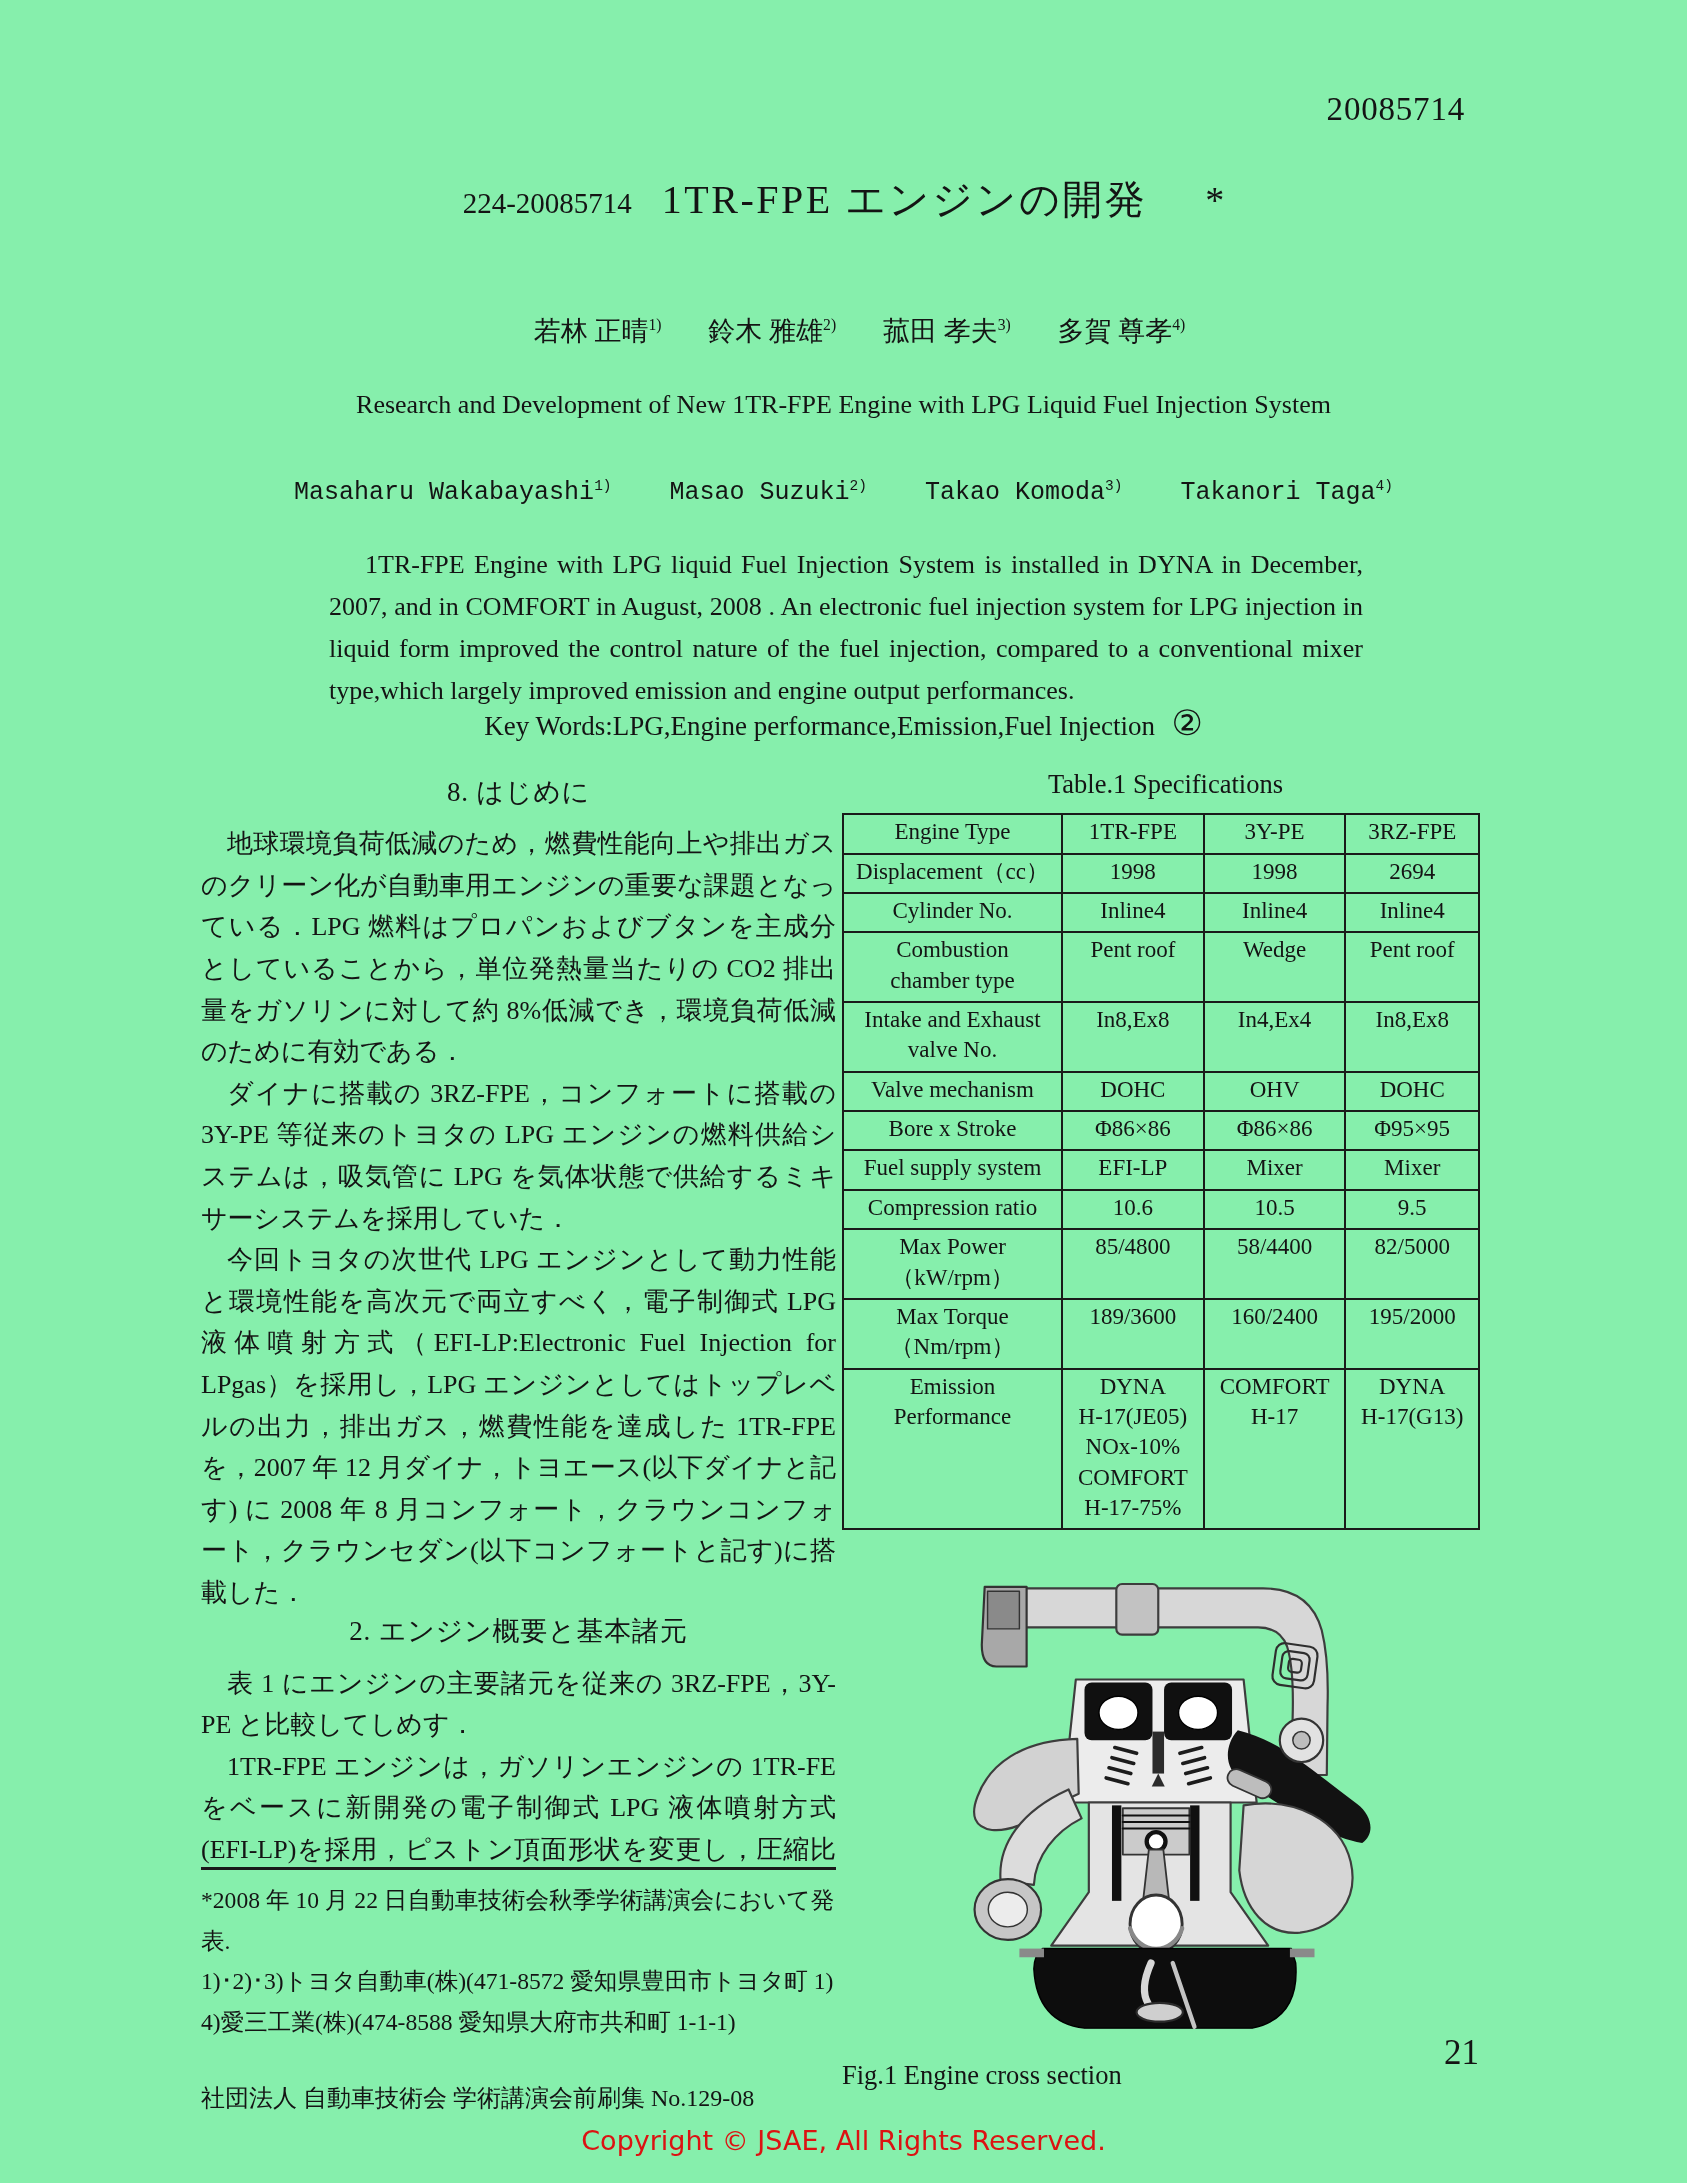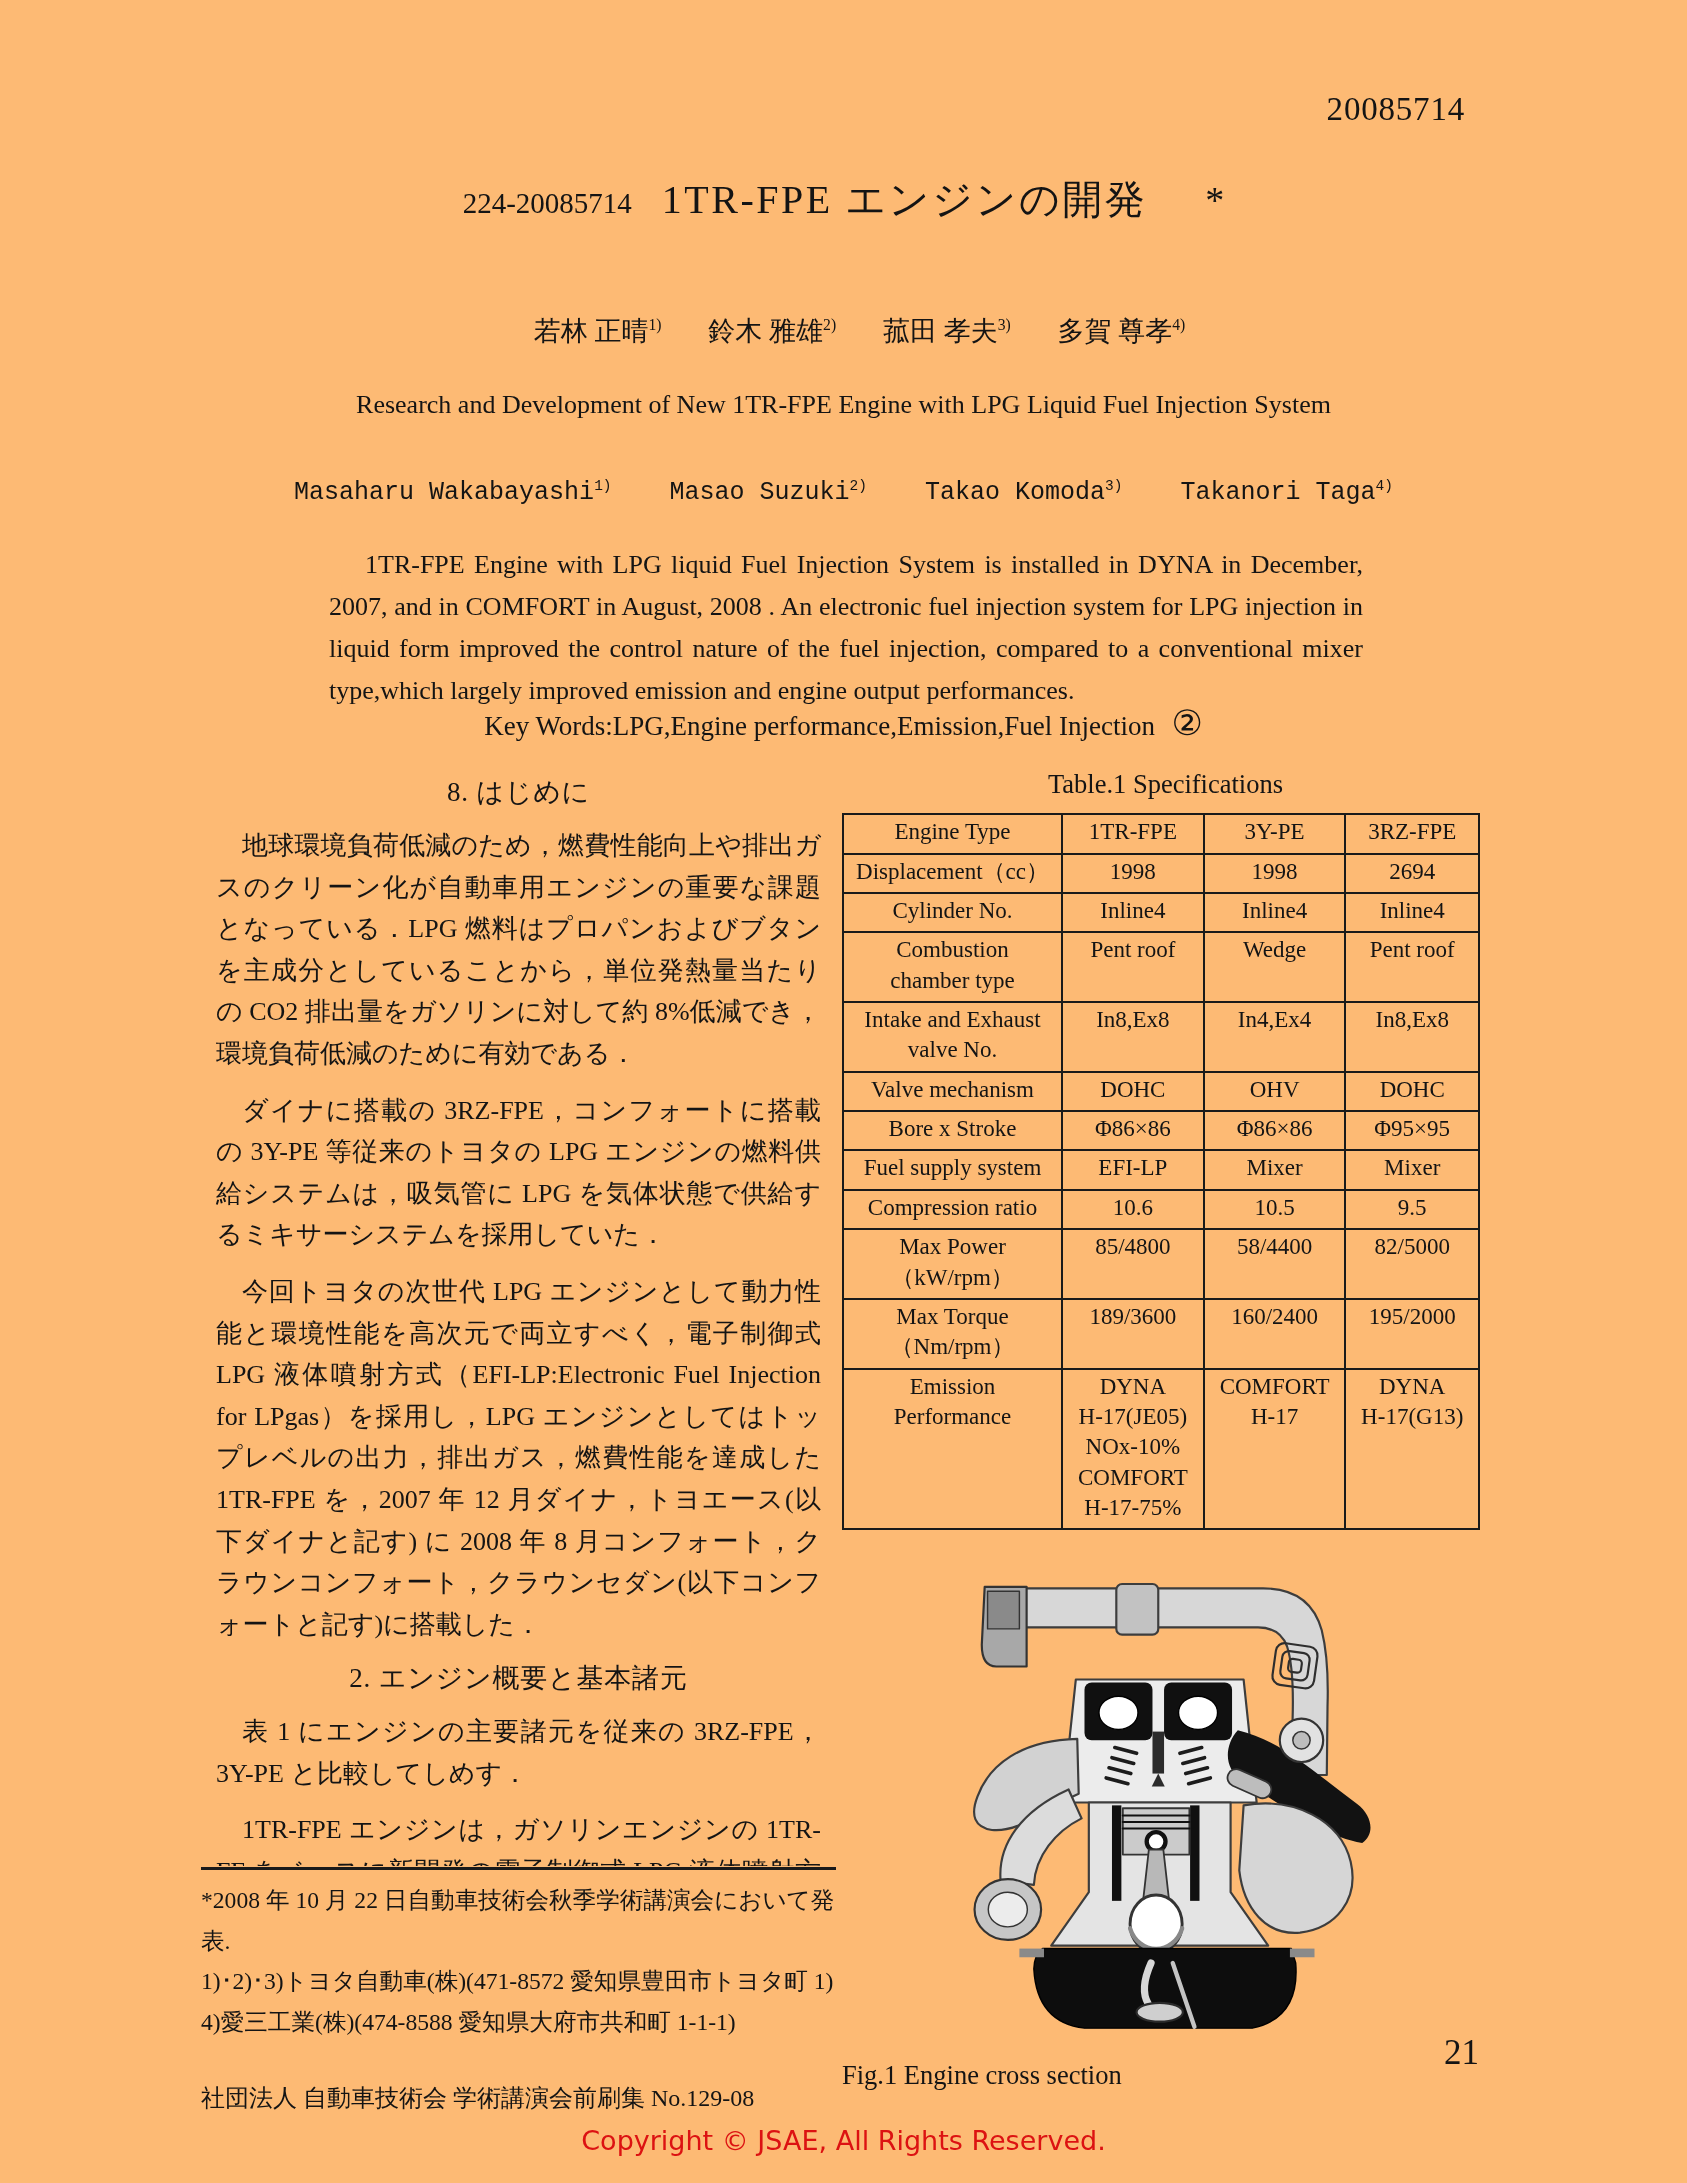--- a/index.html
+++ b/index.html
@@ -1,19 +1,19 @@
 <!DOCTYPE html>
 <html style="font-size:13.2px"><head>
 <meta charset="utf-8">
 <title>224-20085714 1TR-FPE</title>
 <style>
   html,body{margin:0;padding:0;background:#d9d9d6;}
   .page{
     position:relative;width:1687px;height:2183px;margin:0 auto;
-    background:#fdba74;color:#141414;overflow:hidden;
+    background:#86efac;color:#141414;overflow:hidden;
     font-family:"Liberation Serif","DejaVu Serif",serif;
   }
   sup{font-size:0.58em;vertical-align:super;line-height:0;}
 
   .header-code{position:absolute;top:91px;right:222px;font-size:33px;letter-spacing:0.8px;}
 
   .title-line{position:absolute;top:172px;left:0;width:100%;text-align:center;white-space:nowrap;}
   .paper-no{font-size:29px;margin-right:30px;}
   .title-jp{font-size:40px;letter-spacing:2.5px;}
   .title-mark{font-size:38px;margin-left:58px;}
@@ -29,21 +29,21 @@
 
   .abstract{position:absolute;top:544px;left:329px;width:1034px;margin:0;
     font-size:26px;line-height:1.62;text-align:justify;text-indent:36px;}
 
   .keywords{position:absolute;top:703px;left:0;width:100%;text-align:center;font-size:27px;}
   .keywords .circled{font-size:35px;margin-left:16.5px;}
 
   .col-left{position:absolute;left:201px;top:774px;width:635px;height:1092px;overflow:hidden;}
   .col-left h3{font-size:27px;font-weight:normal;text-align:center;margin:0 0 13.2px 0;letter-spacing:0.8px;}
   .col-left h3.second{}
-  .col-left p{font-size:26px;line-height:1.6;text-align:justify;text-indent:26px;margin:15px;}
+  .col-left p{font-size:26px;line-height:1.6;text-align:justify;text-indent:26px;margin:0;}
 
   .footnotes{position:absolute;left:201px;top:1867px;width:635px;
     border-top:3.3px solid #1a1a1a;padding-top:10px;}
   .footnotes p{font-size:23.6px;line-height:1.72;margin:0;}
 
   .col-right{position:absolute;left:842px;top:769px;width:647px;}
   .table-title{text-align:center;font-size:26.5px;margin:0 0 13.2px 0;}
   table.spec{border-collapse:collapse;width:638px;font-size:23px;line-height:1.32;
     border:2.5px solid #1a1a1a;}
   .spec td{border:2.1px solid #1a1a1a;padding:2px 10px 5px 10px;

